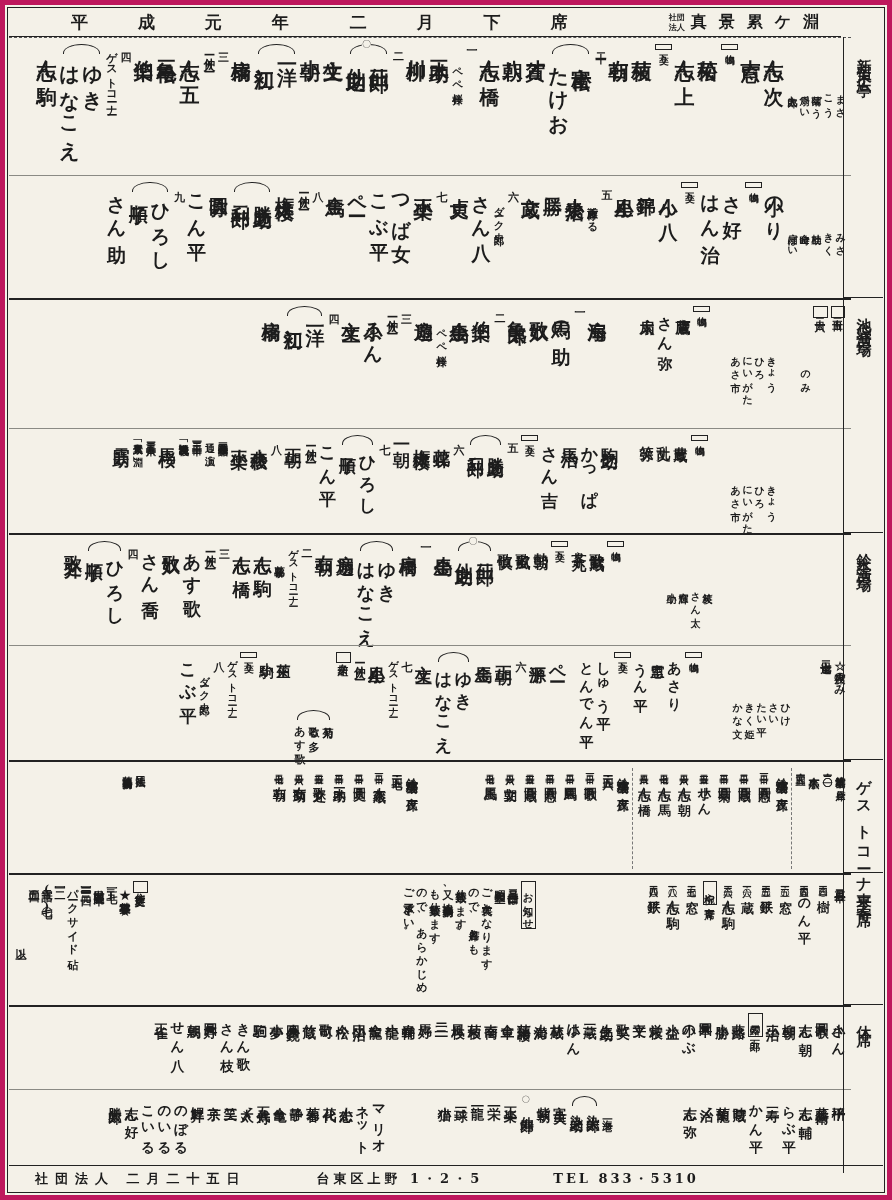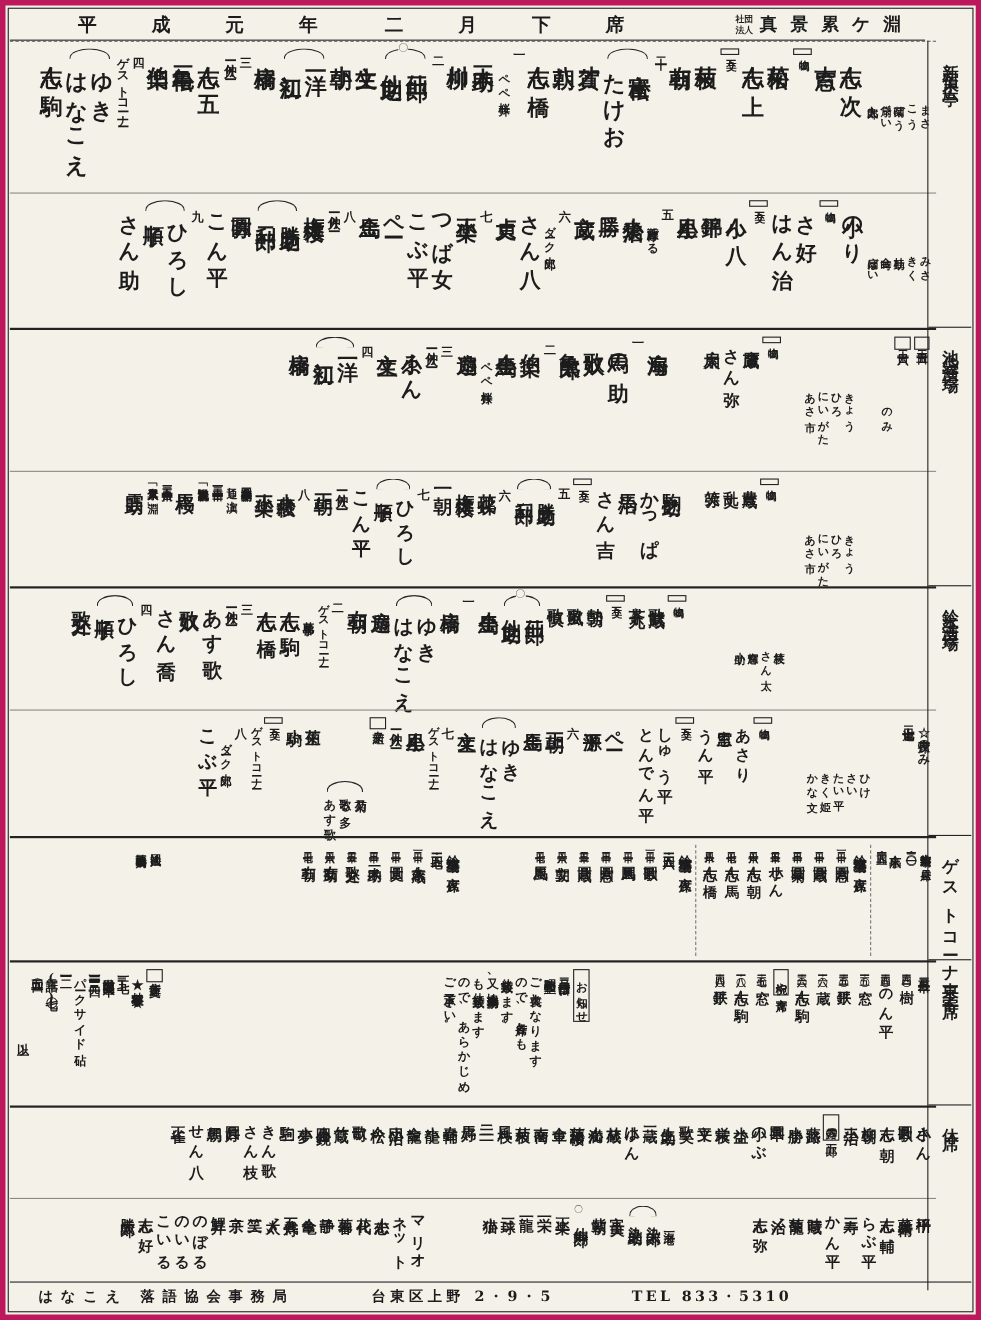--- a/index.html
+++ b/index.html
@@ -554,17 +554,17 @@
       </div>
       <div class="scell" style="height: 132px;">
         <div class="vcol name" style="font-size: 15px; letter-spacing: 6px; padding-top: 8px;">東芝寄席</div>
       </div>
       <div class="scell" style="height: 168px;">
         <div class="vcol name" style="font-size: 15px; letter-spacing: 6px; padding-top: 8px;">休席</div>
       </div>
     </div>
 
   <div class="footer">
-    <span class="forg">はなこえ 落語協会事務局</span>
-    <span class="faddr">台東区上野 2・9・5</span>
+    <span class="forg">社団法人 二月二十五日</span>
+    <span class="faddr">台東区上野 1・2・5</span>
     <span class="ftel">TEL 833・5310</span>
   </div>
 </div>
 
 </body></html>

